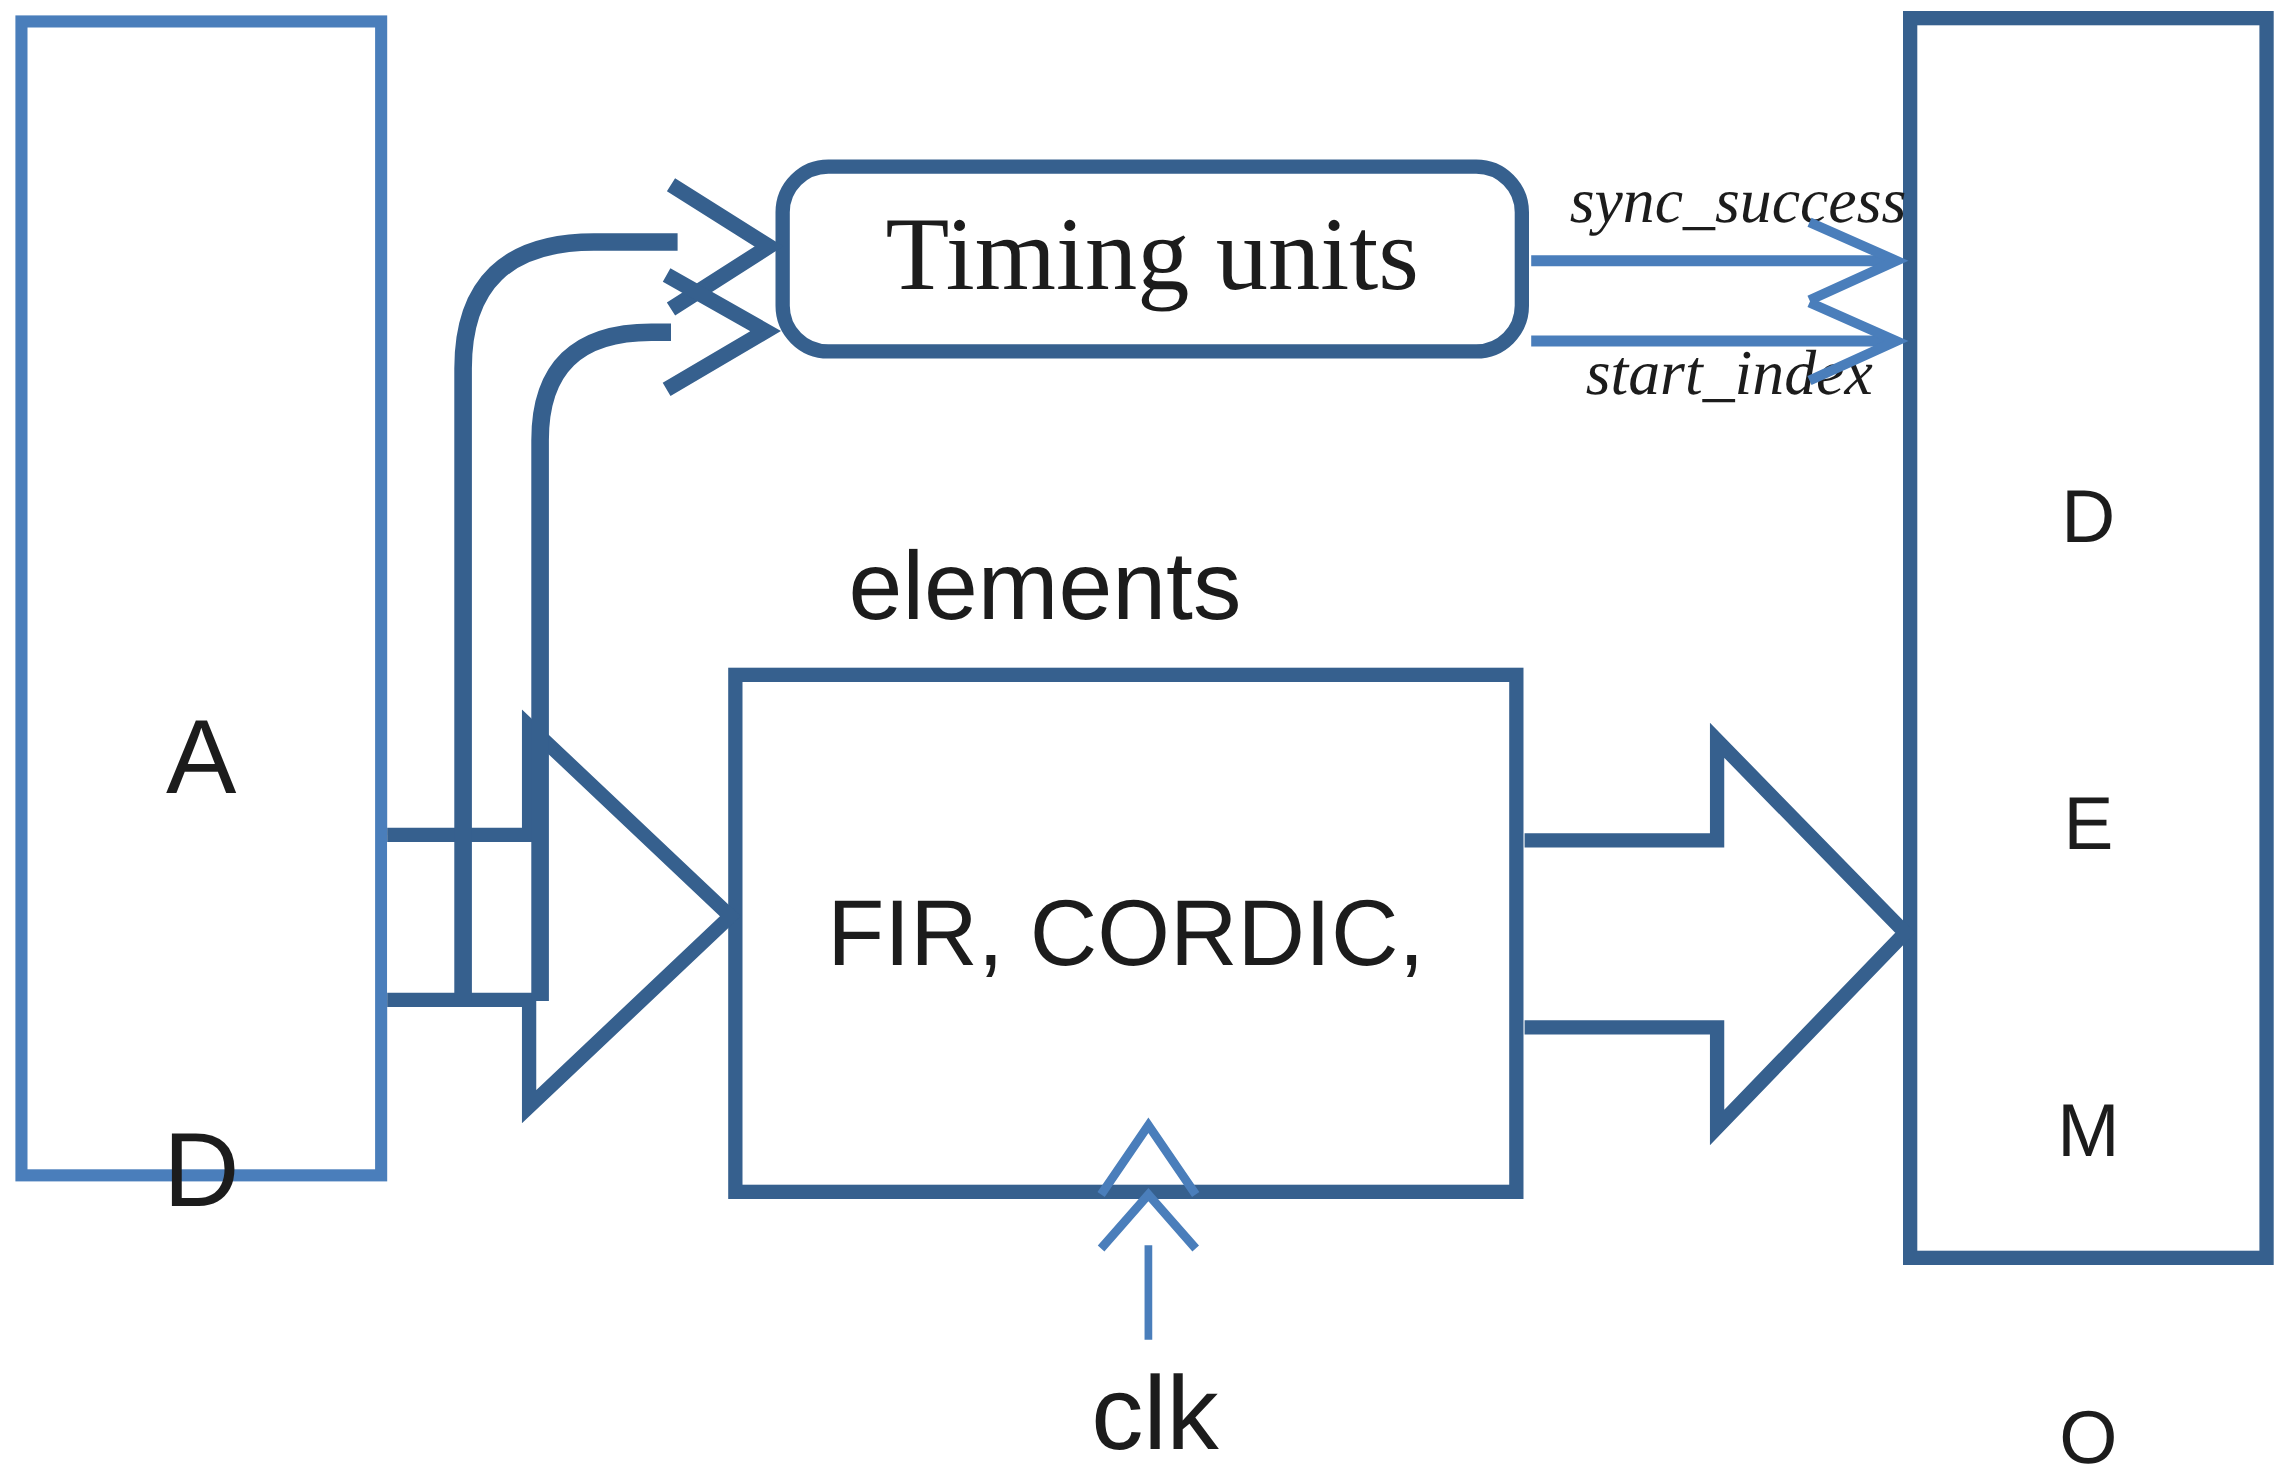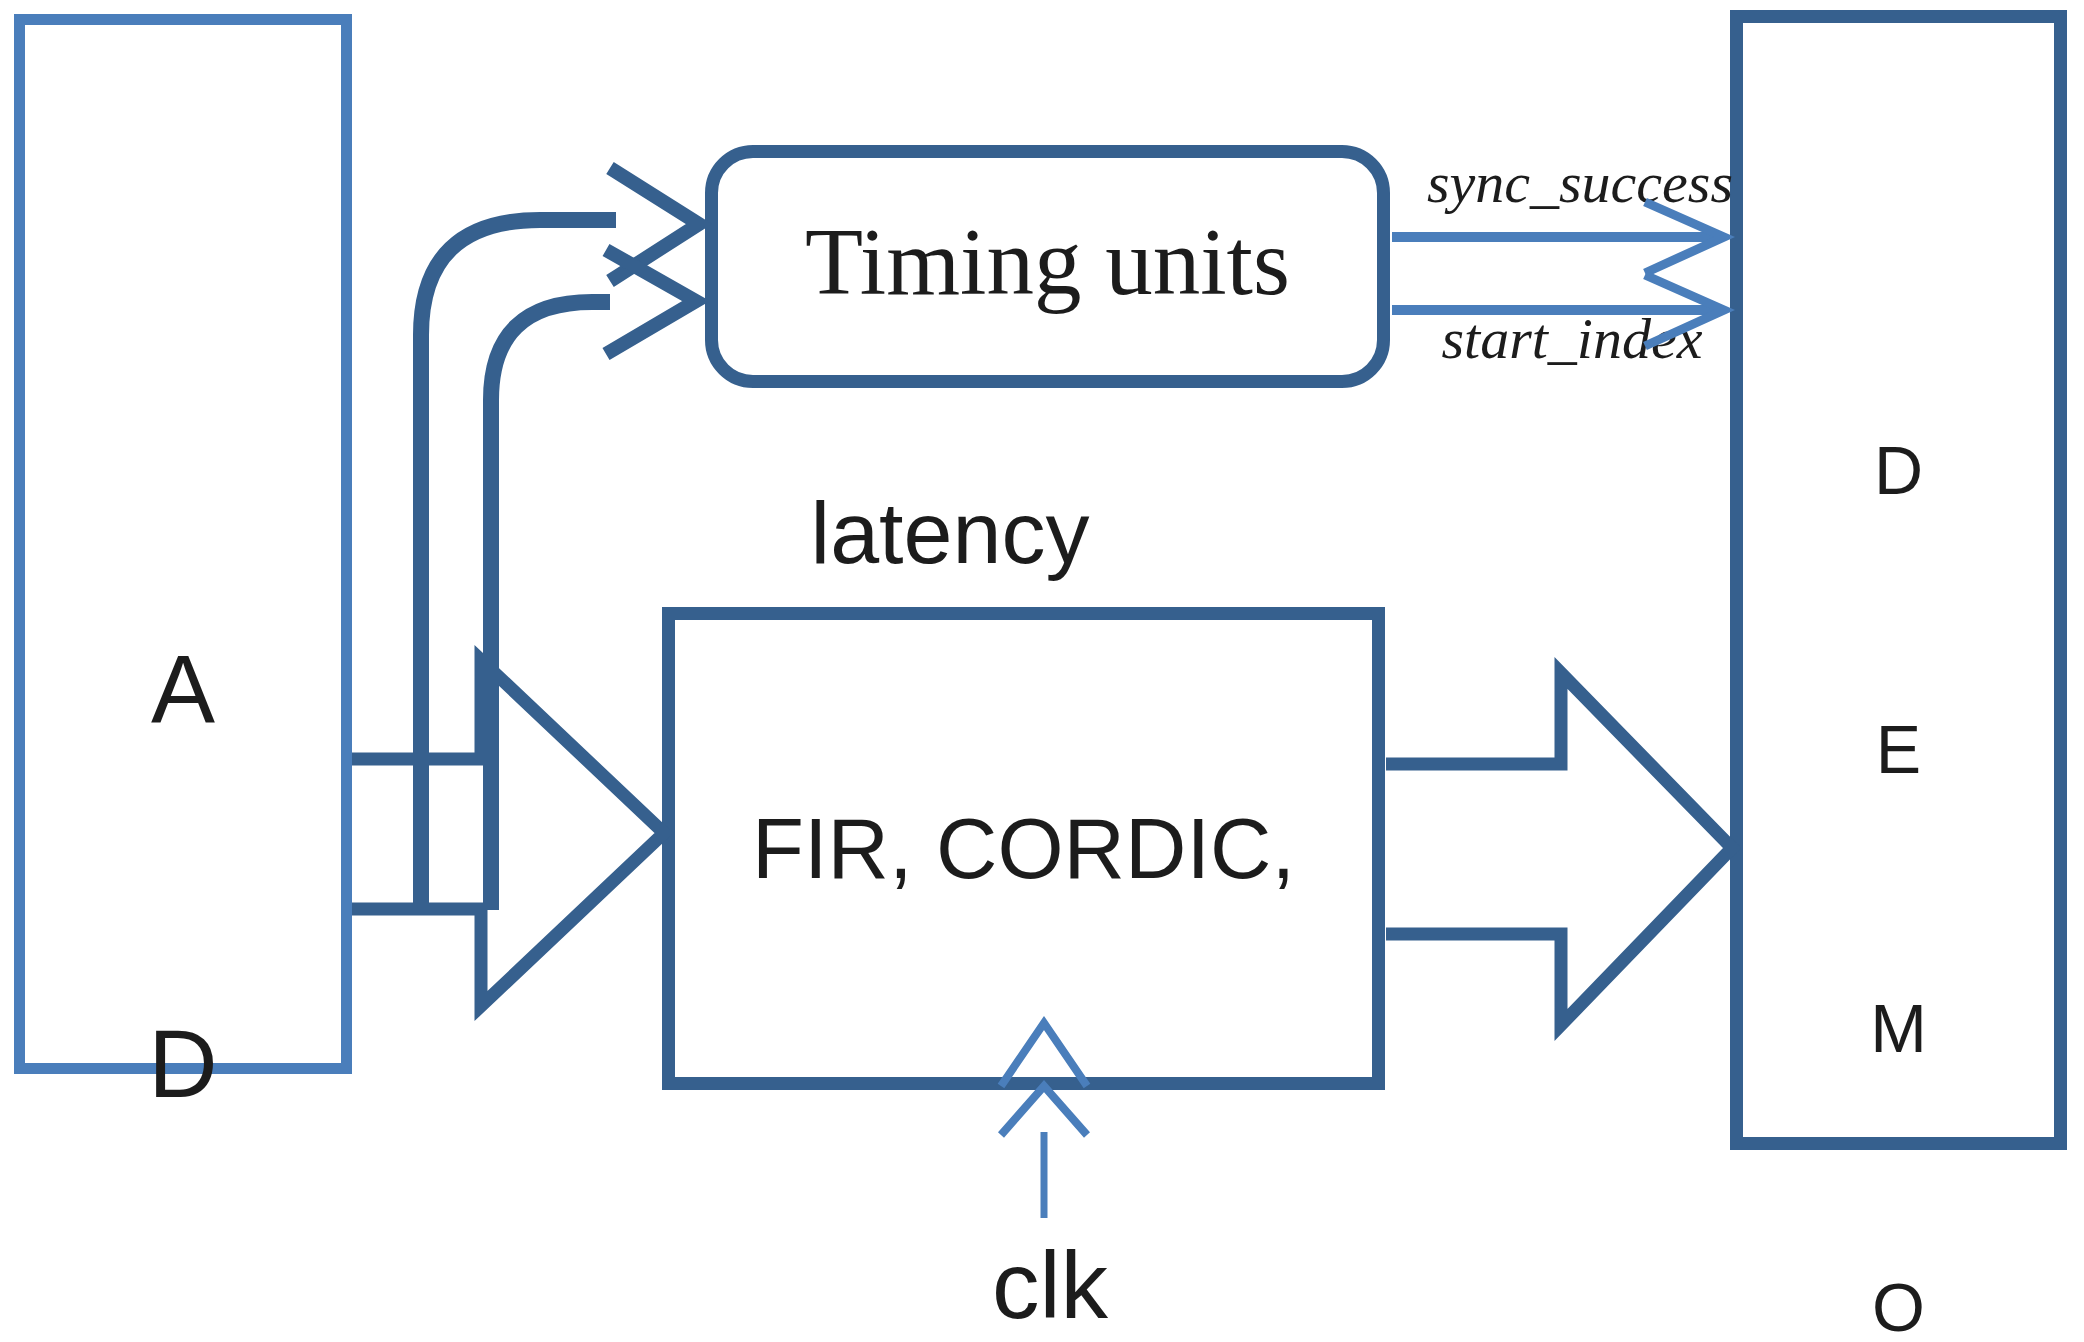--- a/index.html
+++ b/index.html
@@ -11,21 +11,21 @@
   html,body{margin:0;padding:0;background:var(--c-bg);}
   .stage{
     position:relative;width:2084px;height:1342px;background:var(--c-bg);
     font-family:"Liberation Sans","DejaVu Sans",sans-serif;color:var(--c-text);
     overflow:hidden;
   }
   .box{position:absolute;background:#fff;box-sizing:border-box;}
   .box-adc{left:14px;top:14px;width:338px;height:1060px;border:11px solid var(--c-light);}
   .box-demod{left:1730px;top:10px;width:337px;height:1140px;border:13px solid var(--c-dark);}
   .box-timing{
-    left:705px;top:145px;width:685px;height:243px;border:13px solid var(--c-dark);
+    left:705px;top:145px;width:685px;height:181px;border:13px solid var(--c-dark);
     border-radius:48px;display:flex;align-items:center;justify-content:center;
   }
   .box-fir{
     left:662px;top:607px;width:723px;height:483px;border:13px solid var(--c-dark);
     display:flex;flex-direction:row;align-items:center;justify-content:center;
   }
   .vstack{position:absolute;text-align:center;white-space:pre;}
   .vstack span{display:block;}
   .adc-letters{left:14px;top:376px;width:338px;font-size:96px;line-height:125px;}
   .demod-letters{left:1730px;top:238px;width:337px;font-size:68px;line-height:93px;}
@@ -71,21 +71,21 @@
   </div>
 
   <div class="box box-timing">
     <span class="timing-label">Timing units</span>
   </div>
 
   <div class="box box-fir">
     <span class="fir-text">FIR, CORDIC,</span>
   </div>
 
-  <div class="float-label lbl-latency">latency</div>
+  <div class="float-label lbl-latency">elements</div>
   <div class="float-label lbl-clk">clk</div>
   <div class="siglabel lbl-sync">sync_success</div>
   <div class="siglabel lbl-start">start_index</div>
 
   <svg class="arrows" width="2084" height="1342" viewBox="0 0 2084 1342">
 
     <path class="fill-white" d="M 352 759 L 481 759 L 481 660 L 664 833 L 481 1006 L 481 909 L 352 909 Z"></path>
     <path class="stroke-dark" stroke-width="13" stroke-linejoin="miter" d="M 352 759 L 481 759 L 481 660 L 664 833 L 481 1006 L 481 909 L 352 909"></path>
 
     <path class="fill-white" d="M 1386 764 L 1561 764 L 1561 673 L 1732 848 L 1561 1025 L 1561 934 L 1386 934 Z"></path>

